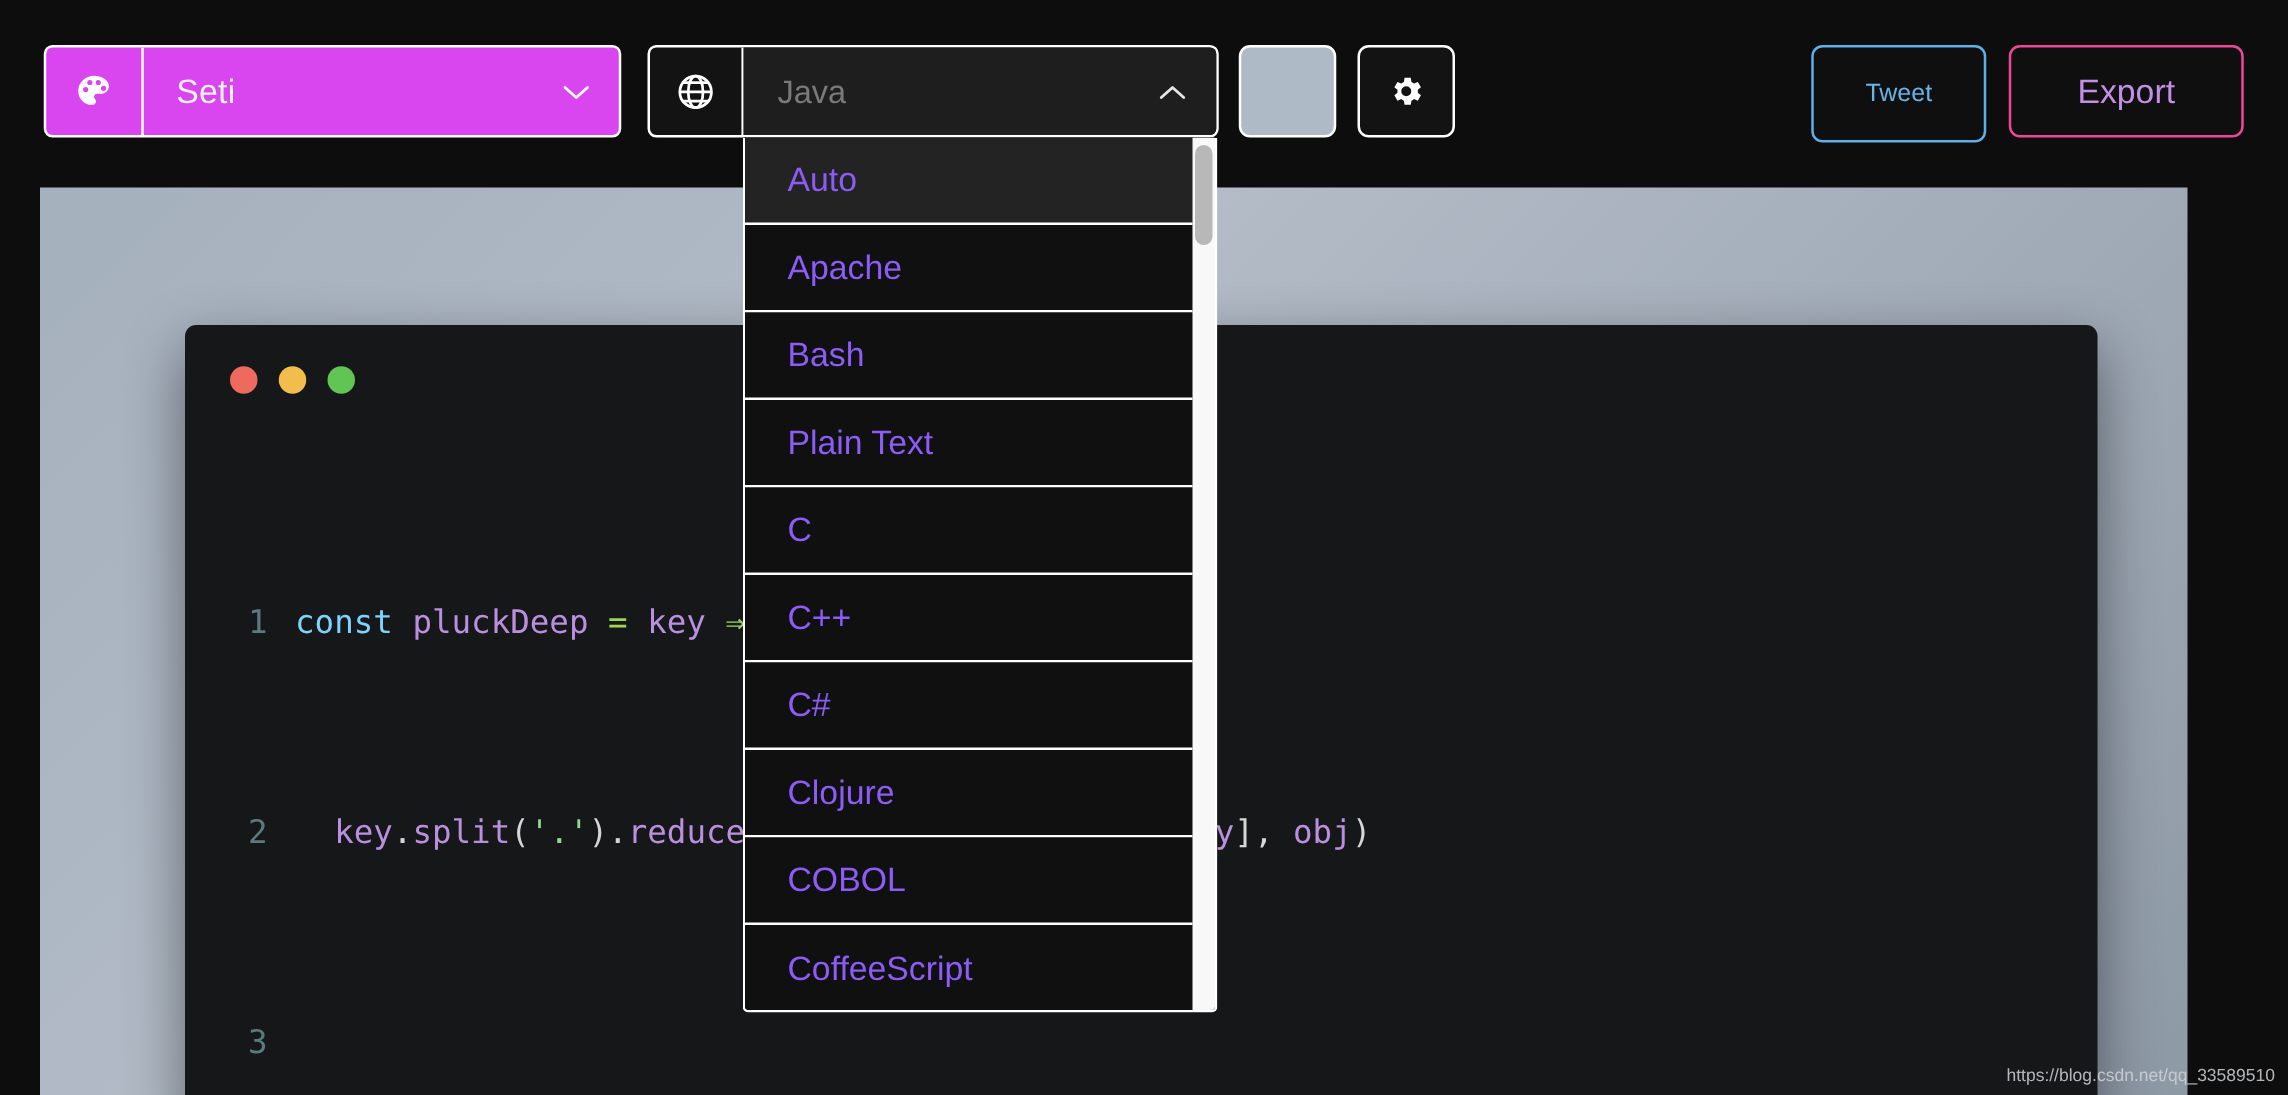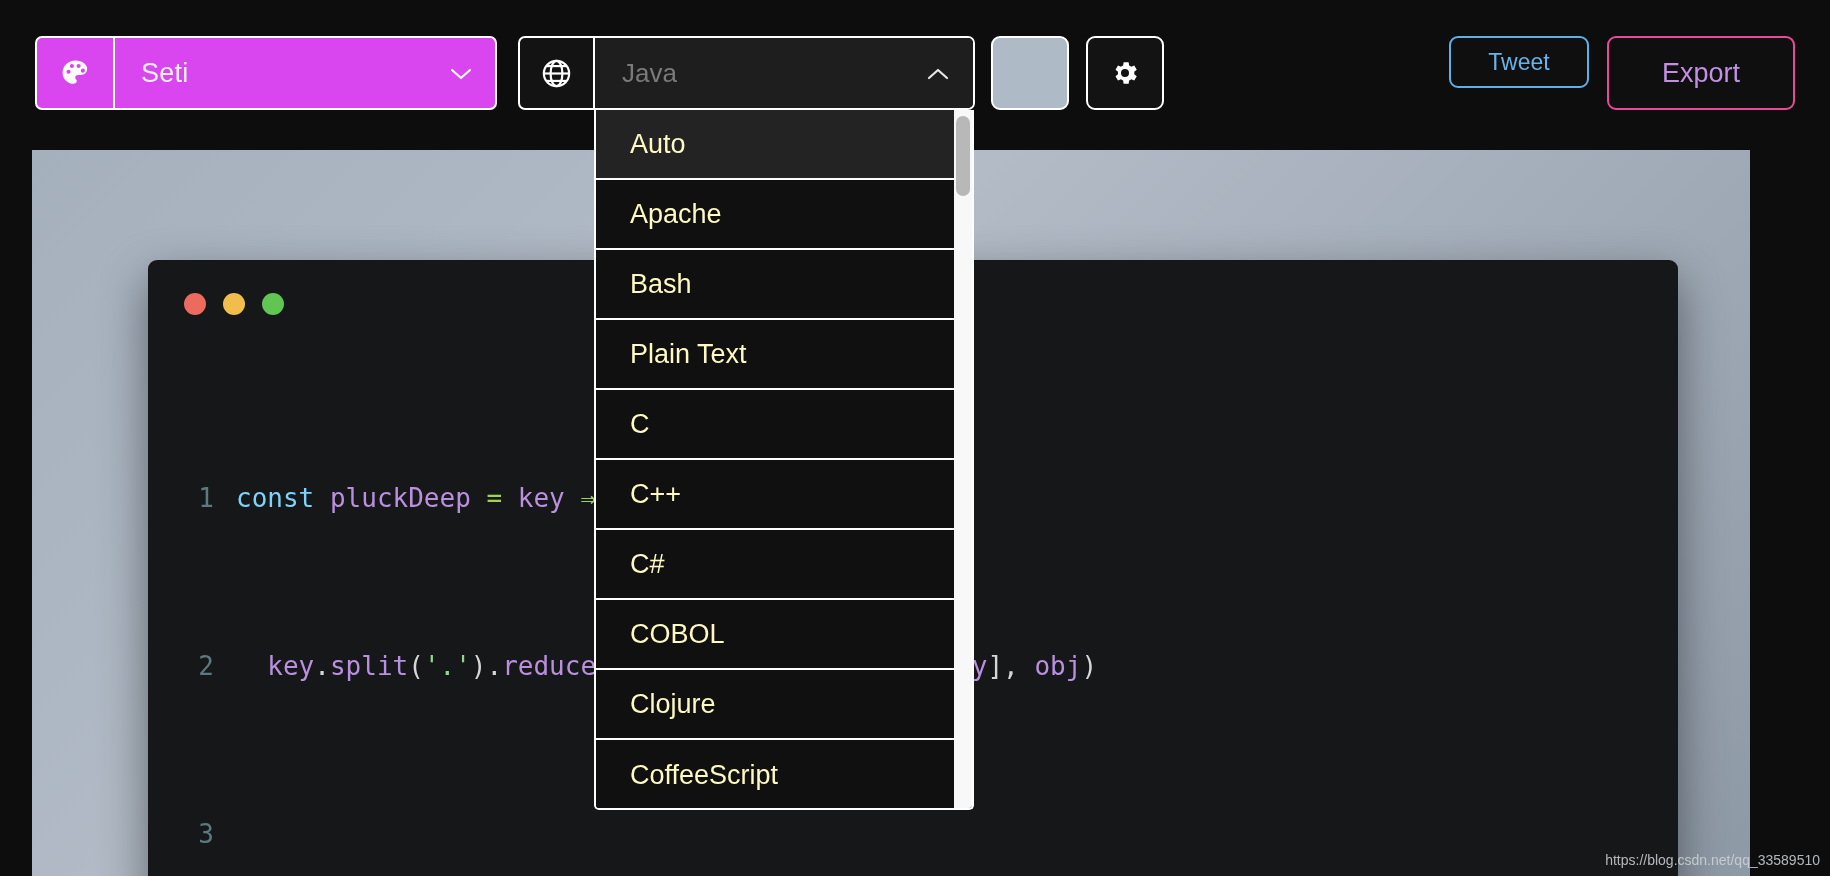--- a/index.html
+++ b/index.html
@@ -67,23 +67,23 @@
   }
   .gear-btn {
     position: absolute; left: 1086px; top: 36px; width: 78px; height: 74px;
     border: 2px solid #ffffff; border-radius: 9px;
     background: #131313;
     display: flex; align-items: center; justify-content: center;
   }
   .gear-svg { width: 30px; height: 30px; display: block; }
 
   .tweet-btn {
-    position: absolute; left: 1449px; top: 36px; width: 140px; height: 52px;
+    position: absolute; left: 1449px; top: 36px; width: 140px; height: 78px;
     border: 2px solid #5eb0e8; border-radius: 9px; background: #0f0f0f;
-    color: #68b3e9; font-size: 23px;
+    color: #68b3e9; font-size: 20px;
     display: flex; align-items: center; justify-content: center;
   }
   .export-btn {
     position: absolute; left: 1607px; top: 36px; width: 188px; height: 74px;
     border: 2px solid #ec4899; border-radius: 9px; background: #0f0f0f;
     color: #c28fe4; font-size: 27px;
     display: flex; align-items: center; justify-content: center;
   }
 
   
@@ -129,21 +129,21 @@
     border: 2px solid #ffffff;
     border-top: none;
     border-radius: 0 0 5px 5px;
     overflow: hidden;
     z-index: 40;
   }
   .dd-scroll { position: absolute; inset: 0 18px 0 0; }
   .dd-item {
     height: 70px; display: flex; align-items: center;
     padding-left: 34px;
-    color: #fef9c3; font-size: 27px;
+    color: #8b5cf6; font-size: 27px;
     background: #101010;
     border-bottom: 2px solid #ffffff;
   }
   .dd-item.active { background: #232323; }
   .dd-item:last-child { border-bottom: none; }
   .dd-track {
     position: absolute; right: 0; top: 0; width: 18px; height: 100%;
     background: #f8f8f8;
   }
   .dd-thumb {
@@ -241,22 +241,22 @@
 
   <div class="dropdown">
     <div class="dd-scroll">
       <div class="dd-item active">Auto</div>
       <div class="dd-item">Apache</div>
       <div class="dd-item">Bash</div>
       <div class="dd-item">Plain Text</div>
       <div class="dd-item">C</div>
       <div class="dd-item">C++</div>
       <div class="dd-item">C#</div>
+      <div class="dd-item">Clojure</div>
       <div class="dd-item">COBOL</div>
-      <div class="dd-item">Clojure</div>
       <div class="dd-item">CoffeeScript</div>
     </div>
     <div class="dd-track">
       <div class="dd-thumb"></div>
     </div>
   </div>
 
   <div class="watermark">https://blog.csdn.net/qq_33589510</div>
 </div>
 

